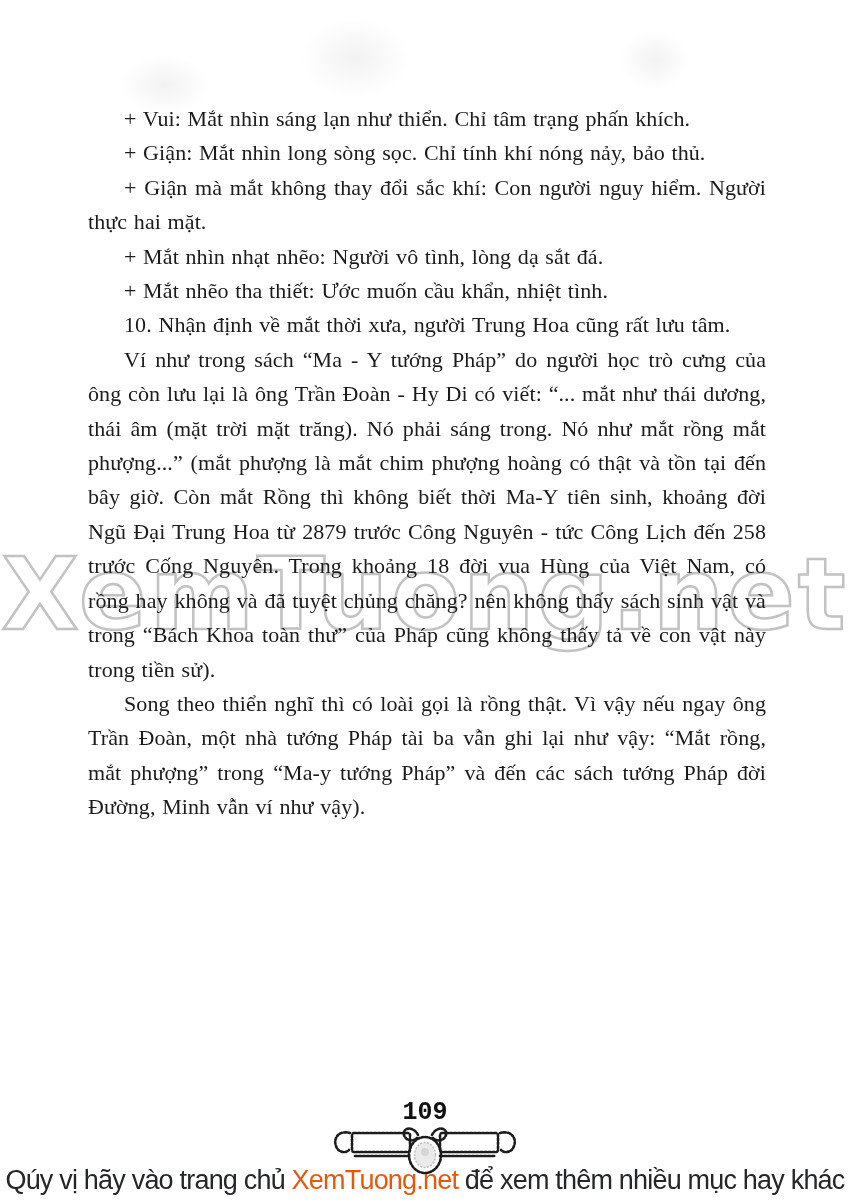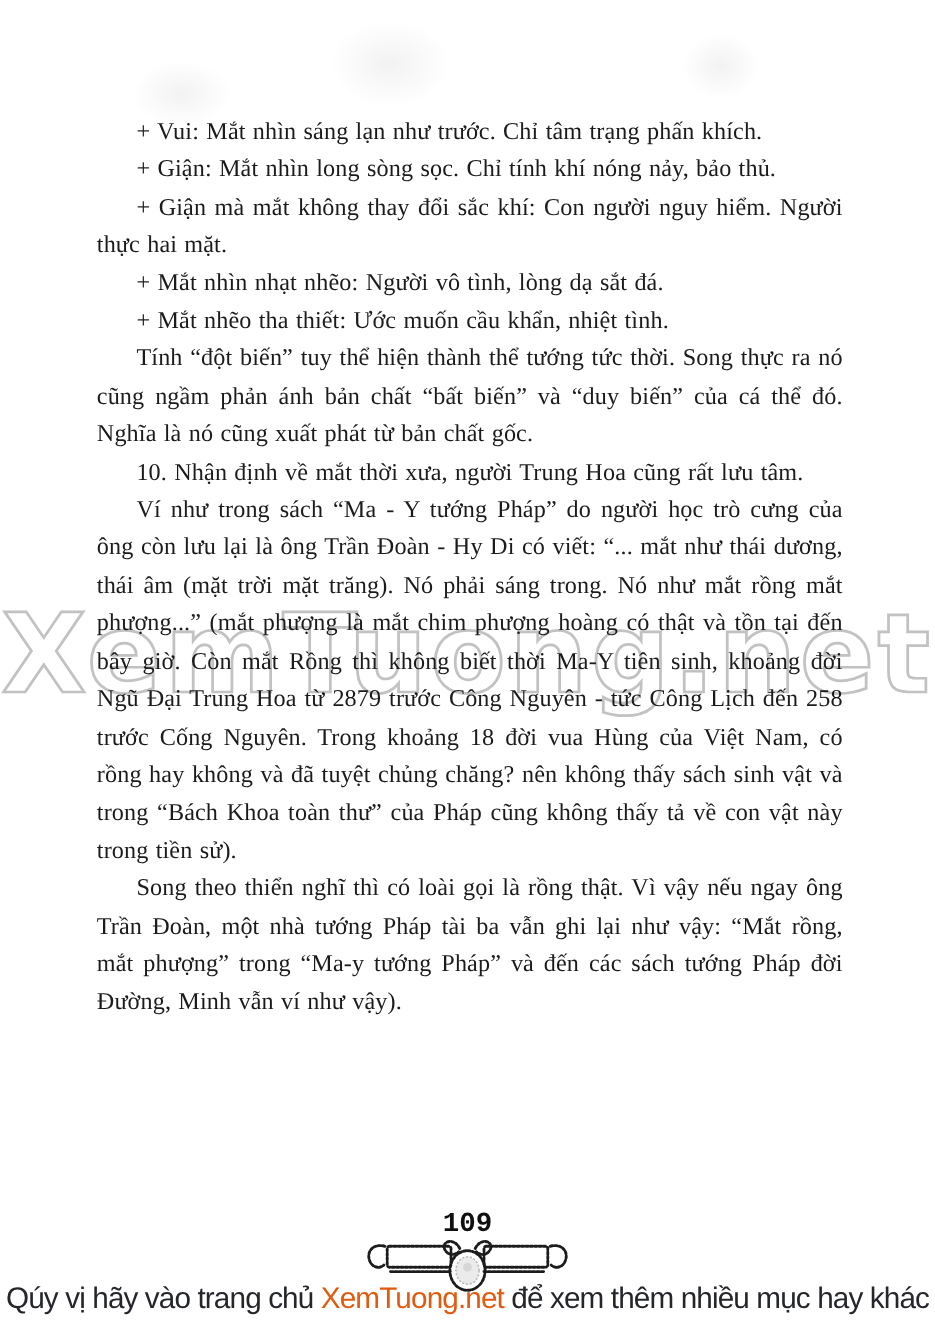--- a/index.html
+++ b/index.html
@@ -84,26 +84,25 @@
 
 <div class="page">
 
   <div class="blob b1"></div>
   <div class="blob b2"></div>
   <div class="blob b3"></div>
 
   <div class="watermark">XemTuong.net</div>
 
   <div class="content">
-    <p>+ Vui: Mắt nhìn sáng lạn như trước. Chỉ tâm trạng phấn khích.</p>
+    <p>+ Vui: Mắt nhìn sáng lạn như thiển. Chỉ tâm trạng phấn khích.</p>
     <p>+ Giận: Mắt nhìn long sòng sọc. Chỉ tính khí nóng nảy, bảo thủ.</p>
     <p>+ Giận mà mắt không thay đổi sắc khí: Con người nguy hiểm. Người thực hai mặt.</p>
     <p>+ Mắt nhìn nhạt nhẽo: Người vô tình, lòng dạ sắt đá.</p>
     <p>+ Mắt nhẽo tha thiết: Ước muốn cầu khẩn, nhiệt tình.</p>
-    <p>Tính “đột biến” tuy thể hiện thành thể tướng tức thời. Song thực ra nó cũng ngầm phản ánh bản chất “bất biến” và “duy biến” của cá thể đó. Nghĩa là nó cũng xuất phát từ bản chất gốc.</p>
     <p>10. Nhận định về mắt thời xưa, người Trung Hoa cũng rất lưu tâm.</p>
     <p>Ví như trong sách “Ma - Y tướng Pháp” do người học trò cưng của ông còn lưu lại là ông Trần Đoàn - Hy Di có viết: “... mắt như thái dương, thái âm (mặt trời mặt trăng). Nó phải sáng trong. Nó như mắt rồng mắt phượng...” (mắt phượng là mắt chim phượng hoàng có thật và tồn tại đến bây giờ. Còn mắt Rồng thì không biết thời Ma-Y tiên sinh, khoảng đời Ngũ Đại Trung Hoa từ 2879 trước Công Nguyên - tức Công Lịch đến 258 trước Cống Nguyên. Trong khoảng 18 đời vua Hùng của Việt Nam, có rồng hay không và đã tuyệt chủng chăng? nên không thấy sách sinh vật và trong “Bách Khoa toàn thư” của Pháp cũng không thấy tả về con vật này trong tiền sử).</p>
     <p>Song theo thiển nghĩ thì có loài gọi là rồng thật. Vì vậy nếu ngay ông Trần Đoàn, một nhà tướng Pháp tài ba vẫn ghi lại như vậy: “Mắt rồng, mắt phượng” trong “Ma-y tướng Pháp” và đến các sách tướng Pháp đời Đường, Minh vẫn ví như vậy).</p>
   </div>
 
   <div class="pagenum">109</div>
 
   <div class="ornament">
     <svg viewBox="0 0 190 56" width="190" height="56">
       <g fill="none" stroke="#1c1c1c" stroke-width="2.6" stroke-dasharray="2.2 1.8" stroke-linecap="round">

